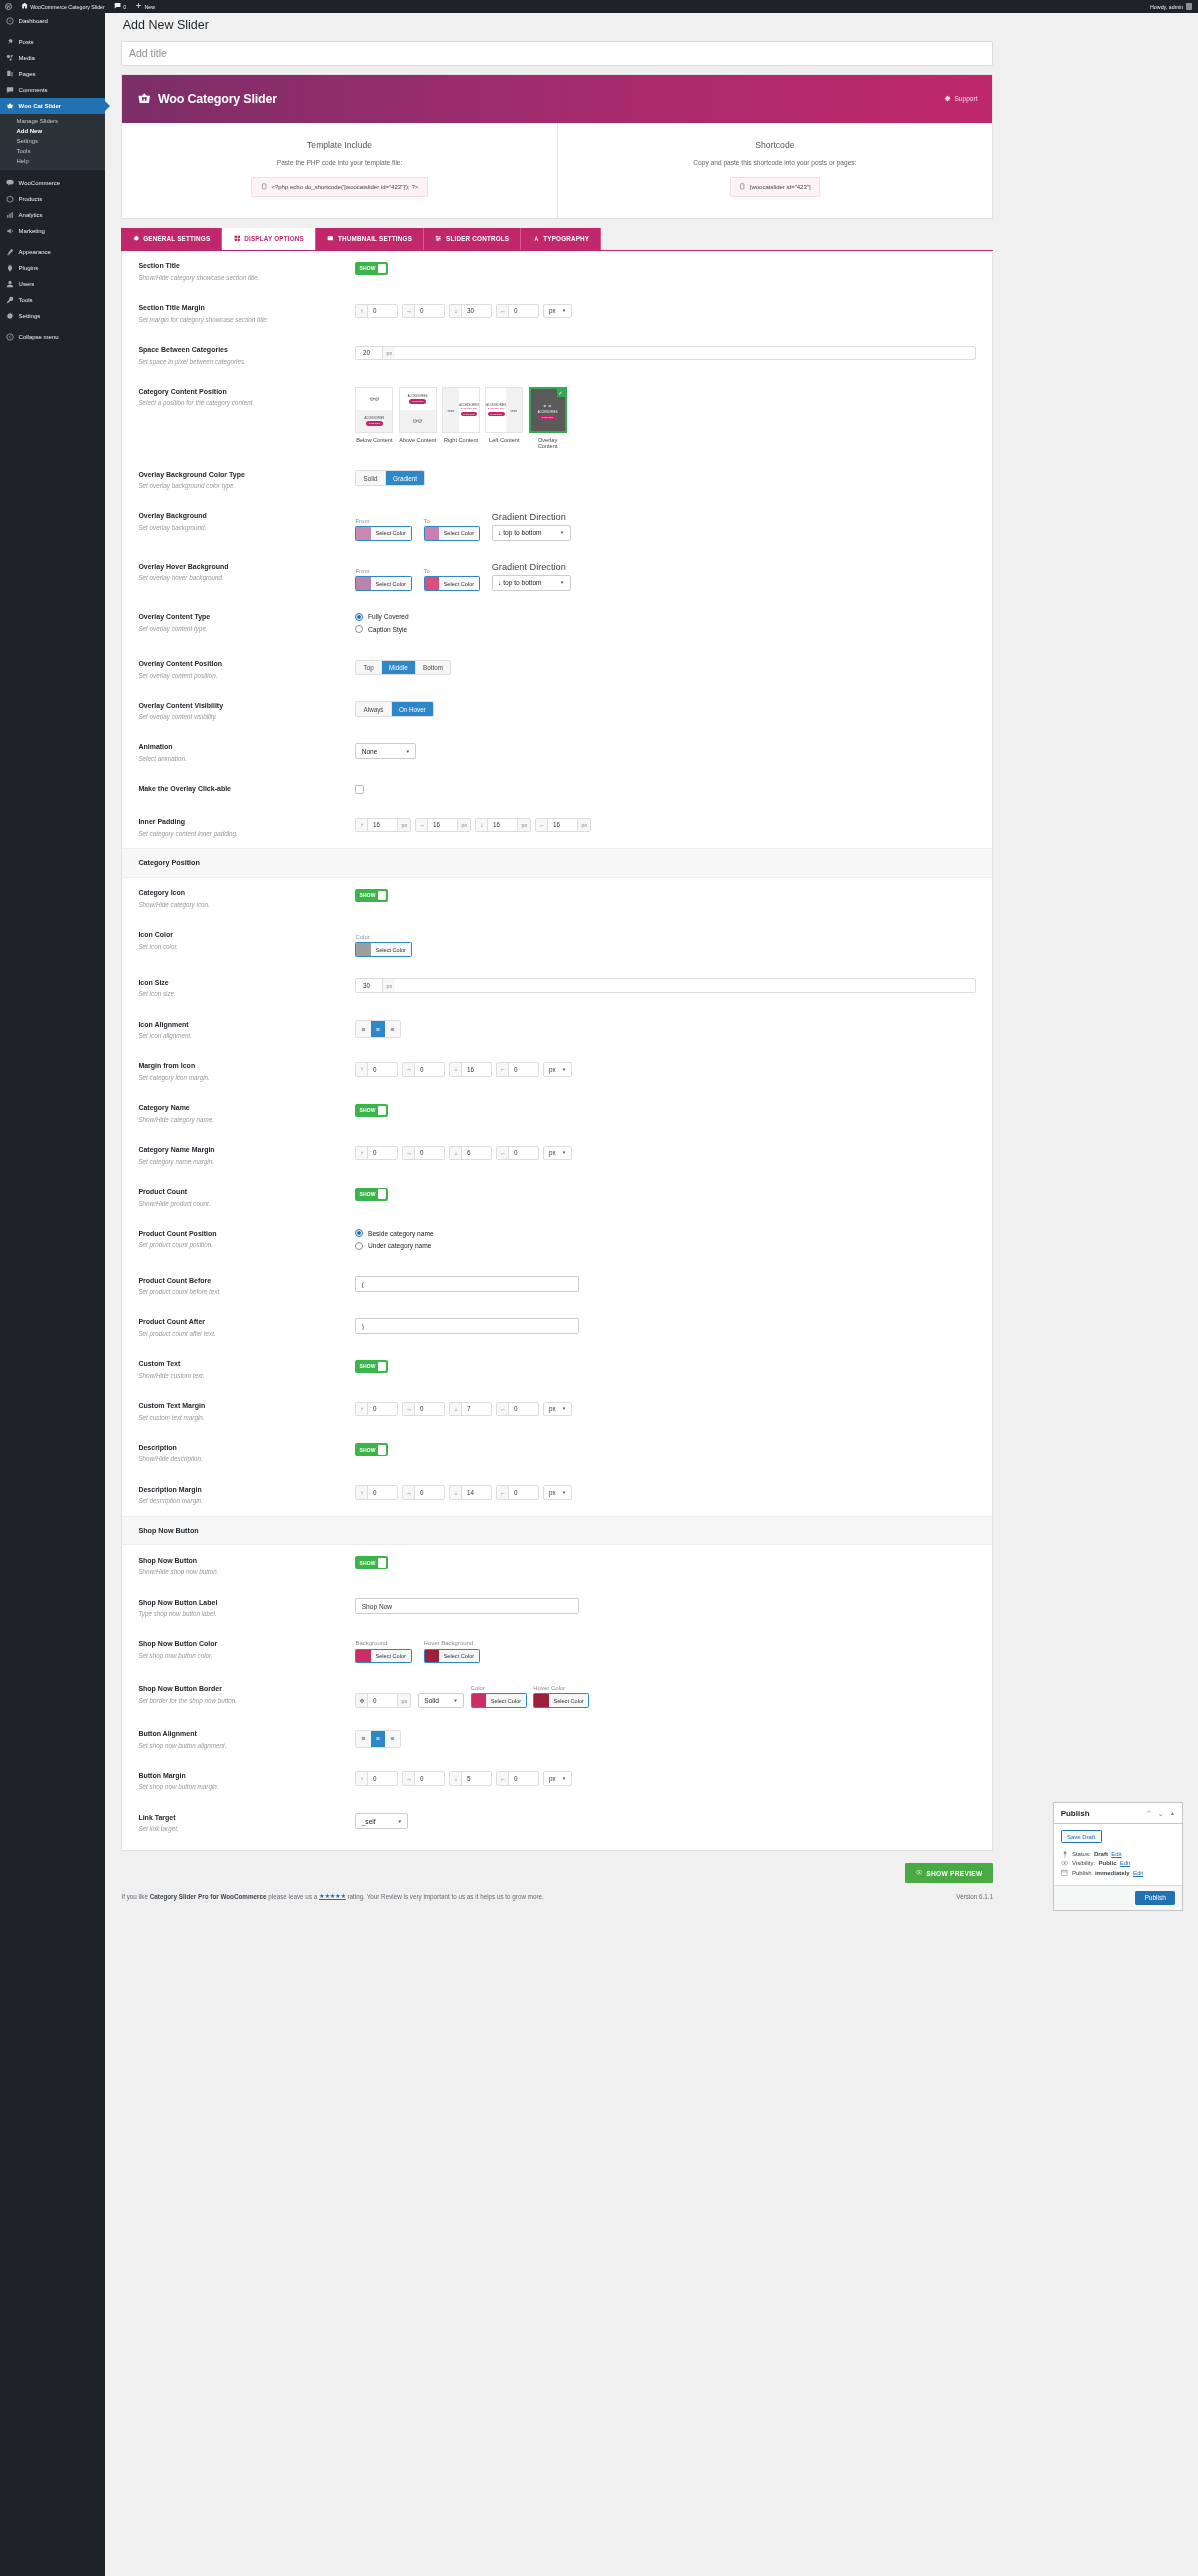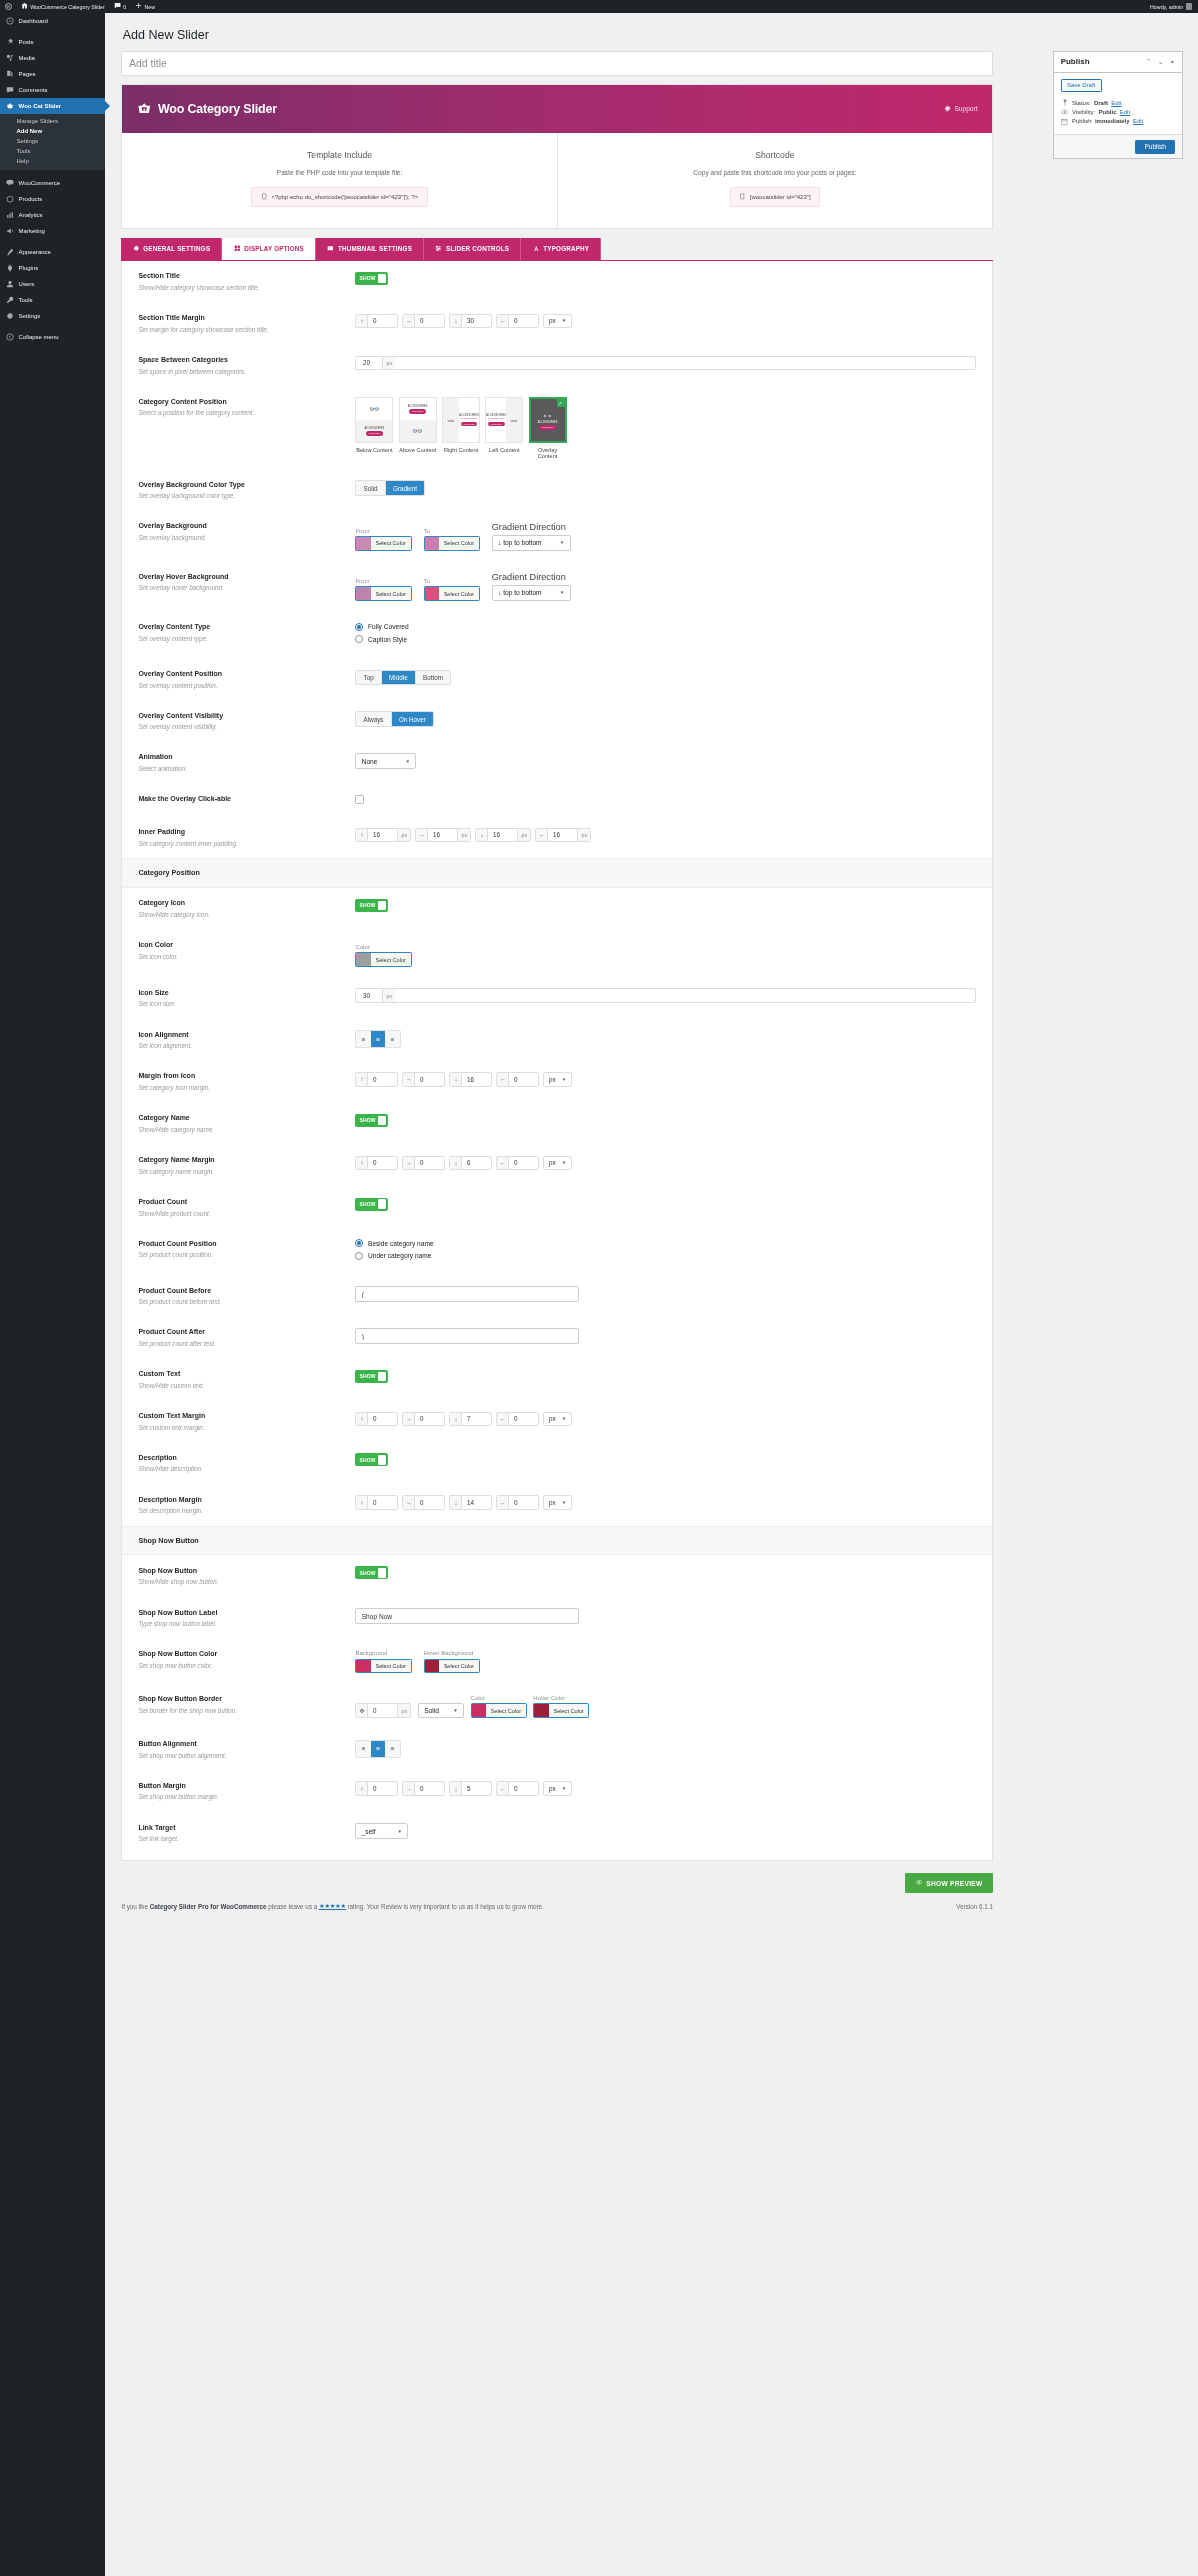--- a/index.html
+++ b/index.html
@@ -45,27 +45,27 @@
   }
   .submenu{ background:#2c3338; padding:1.3px 0 4px 0; }
   .submenu a{ display:block; padding:2px 0 2px 16.4px; color:#c3c4c7; font-size:6px; text-decoration:none; }
   .submenu a.current{ color:#fff; font-weight:700; }
   .ico{ width:8px; height:8px; display:inline-flex; align-items:center; justify-content:center; color:#a7aaad; flex:0 0 8px; }
   .menu-item.current .ico{ color:#fff; }
   .ico svg{ display:block; }
 
   
   .main{
-    position:absolute; top:13px; left:105px; width:1094px; padding:12px 16.4px 0 16.4px;
+    position:absolute; top:3px; left:105px; width:1094px; padding:12px 16.4px 0 16.4px;
   }
   .page-title{
     font-size:12.5px; font-weight:400; color:#1d2327; margin:2.6px 0 9.2px 1.3px;
     font-family:"Liberation Sans",sans-serif;
   }
-  .columns{ display:flex; align-items:flex-start; gap:28px; }
+  .columns{ display:flex; align-items:flex-end; gap:28px; }
   .col-main{ width:888px; }
   .col-side{ width:164px;padding-left:32px; }
 
   
   .title-input{
     width:100%; height:25px; border:0.7px solid #dcdcde; background:#fff;
     font-size:10.5px; color:#646970; padding:0 6.6px; border-radius:1.3px;
     font-family:"Liberation Sans",sans-serif;
   }
   .title-input::placeholder{ color:#8c8f94; }

